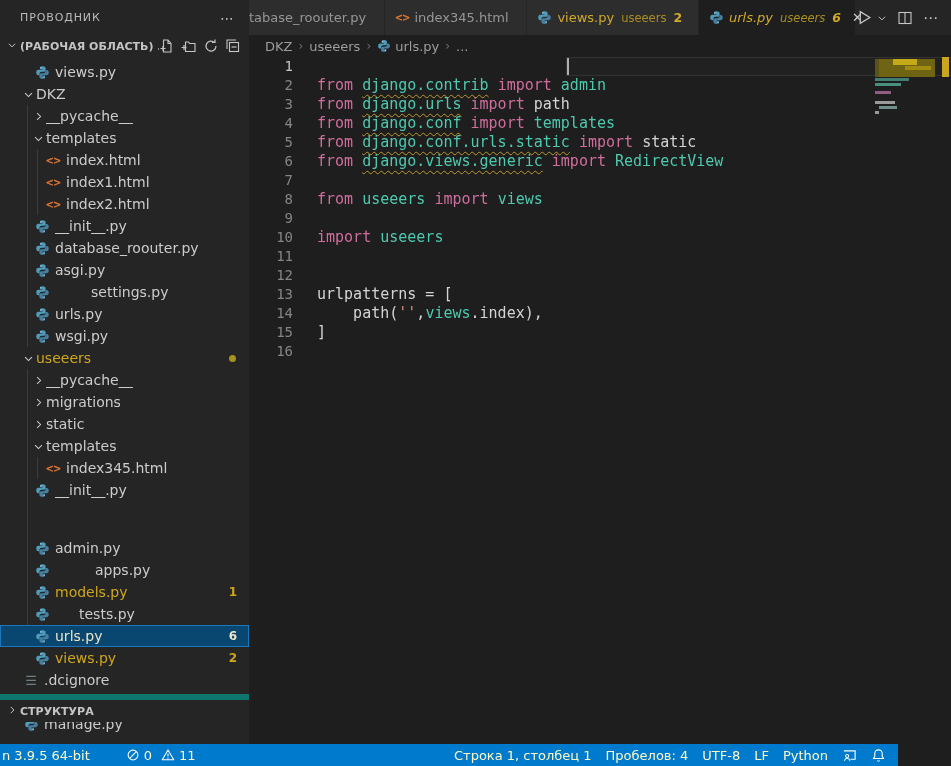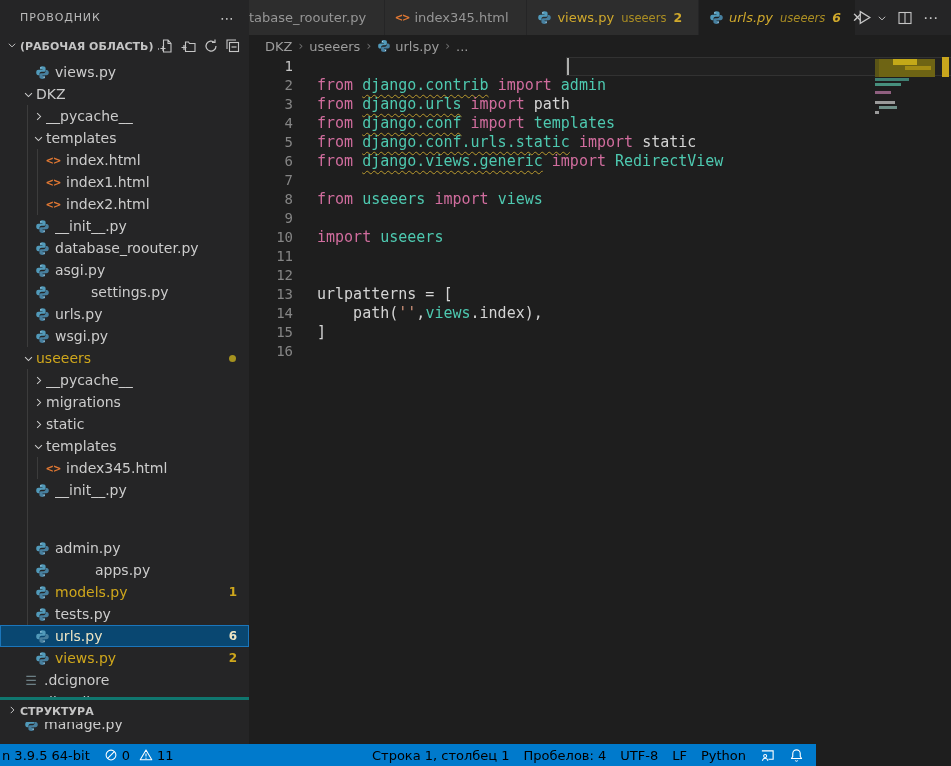--- a/index.html
+++ b/index.html
@@ -25,21 +25,21 @@
   .row .lbl{overflow:hidden;text-overflow:ellipsis;}
   .row .badge{position:absolute;right:12px;font-size:12px;font-weight:bold;}
   .row.warn .lbl,.row.warn .badge{color:#cfa71c;}
   .row.sel{background:#094771;outline:1px solid #1b76bb;outline-offset:-1px;}
   .row.sel .lbl,.row.sel .badge{color:#ece4c3;}
   .dotbadge{position:absolute;right:13px;width:7px;height:7px;border-radius:50%;background:#a5921f;}
   .guide{position:absolute;width:1px;background:#3c3c3c;}
   .htmlic{color:#e37933;font-size:10px;font-weight:bold;letter-spacing:-1px;}
   .cfgic{color:#6d8086;font-size:13px;line-height:1;}
   #outline{position:absolute;left:0;bottom:22px;width:249px;height:22px;display:flex;align-items:center;
-           font-size:11px;font-weight:bold;color:#c5c5c5;background:#252526;border-top:3px solid #0f766e;padding-left:4px;}
+           font-size:11px;font-weight:bold;color:#c5c5c5;background:#252526;border-top:6px solid #0f766e;padding-left:4px;}
   #outline .chev{width:16px;text-align:center;}
   
   #editor{position:absolute;left:249px;top:0;width:702px;height:744px;background:#1e1e1e;}
   #tabbar{position:absolute;top:0;left:0;right:0;height:35px;background:#252526;display:flex;}
   .tab{display:flex;align-items:center;height:35px;padding:0 10px;background:#2d2d2d;
        border-right:1px solid #252526;font-size:13px;color:#969696;box-sizing:border-box;cursor:pointer;gap:5px;}
   .tab.active{background:#1e1e1e;}
   .tab.warn .tlabel,.tab.warn .tbadge{color:#d0a92c;}
   .tab.warn .tdesc{color:#ab8e23;}
   .tab .tdesc{font-size:11.5px;margin-left:2px;}
@@ -68,22 +68,22 @@
          text-decoration-color:#b9992e;text-decoration-thickness:1px;text-underline-offset:4px;text-decoration-skip-ink:none;}
   #curline{position:absolute;top:57px;left:317px;width:557px;height:19px;background:#212121;
            border:1px solid #323232;box-sizing:border-box;}
   #cursor{position:absolute;top:58px;left:318px;width:1.5px;height:17px;background:#aeafad;}
   
   #minimap{position:absolute;top:57px;right:12px;width:64px;height:120px;cursor:pointer;}
   #minimap div{position:absolute;}
   #ruler{position:absolute;top:35px;right:0;width:12px;height:709px;}
   #ruler .mark{position:absolute;right:2px;width:7px;background:#c9a61d;}
   
-  #statusbar{position:absolute;left:0;top:744px;width:816px;height:22px;background:#007acc;
-             display:flex;align-items:center;font-size:13px;color:#000000;}
+  #statusbar{position:absolute;left:0;top:744px;width:898px;height:22px;background:#007acc;
+             display:flex;align-items:center;font-size:13px;color:#fef9c3;gap:22px;}
   .st{display:flex;align-items:center;gap:4px;padding:0 7px;height:22px;cursor:pointer;white-space:nowrap;}
   #st-right{margin-left:auto;display:flex;align-items:center;}
   .st svg{display:block;}
 </style>
 </head>
 <body>
 
 <div id="app">
 
   <div id="sidebar">
@@ -326,21 +326,21 @@
             <svg width="15" height="15" viewBox="0 0 16 16">
               <path fill="#519aba" d="M7.9 1.2c-2.7 0-2.6 1.2-2.6 2v1.4h2.7v.5H3.6c-1.2 0-2.3.8-2.3 2.8s1 2.9 2.1 2.9h1.4V9.3c0-1.2 1-2.1 2.1-2.1h2.7c1 0 1.7-.8 1.7-1.7V3.2c0-1-.9-2-3.4-2z"></path>
               <circle fill="#dfeaf2" cx="6.3" cy="2.9" r=".6"></circle>
               <path fill="#477f9e" d="M8.1 14.8c2.7 0 2.6-1.2 2.6-2v-1.4H8v-.5h4.4c1.2 0 2.3-.8 2.3-2.8s-1-2.9-2.1-2.9h-1.4v1.5c0 1.2-1 2.1-2.1 2.1H6.4c-1 0-1.7.8-1.7 1.7v2.3c0 1 .9 2 3.4 2z"></path>
               <circle fill="#dfeaf2" cx="9.7" cy="13.1" r=".6"></circle>
             </svg>
           </span>
           <span class="lbl">models.py</span>
           <span class="badge">1</span>
         </div>
-        <div class="row" style="padding-left: 33px;">
+        <div class="row" style="padding-left: 33px; gap: 24px;">
           <span class="fic">
             <svg width="15" height="15" viewBox="0 0 16 16">
               <path fill="#519aba" d="M7.9 1.2c-2.7 0-2.6 1.2-2.6 2v1.4h2.7v.5H3.6c-1.2 0-2.3.8-2.3 2.8s1 2.9 2.1 2.9h1.4V9.3c0-1.2 1-2.1 2.1-2.1h2.7c1 0 1.7-.8 1.7-1.7V3.2c0-1-.9-2-3.4-2z"></path>
               <circle fill="#dfeaf2" cx="6.3" cy="2.9" r=".6"></circle>
               <path fill="#477f9e" d="M8.1 14.8c2.7 0 2.6-1.2 2.6-2v-1.4H8v-.5h4.4c1.2 0 2.3-.8 2.3-2.8s-1-2.9-2.1-2.9h-1.4v1.5c0 1.2-1 2.1-2.1 2.1H6.4c-1 0-1.7.8-1.7 1.7v2.3c0 1 .9 2 3.4 2z"></path>
               <circle fill="#dfeaf2" cx="9.7" cy="13.1" r=".6"></circle>
             </svg>
           </span>
           <span class="lbl">tests.py</span>
         </div>

